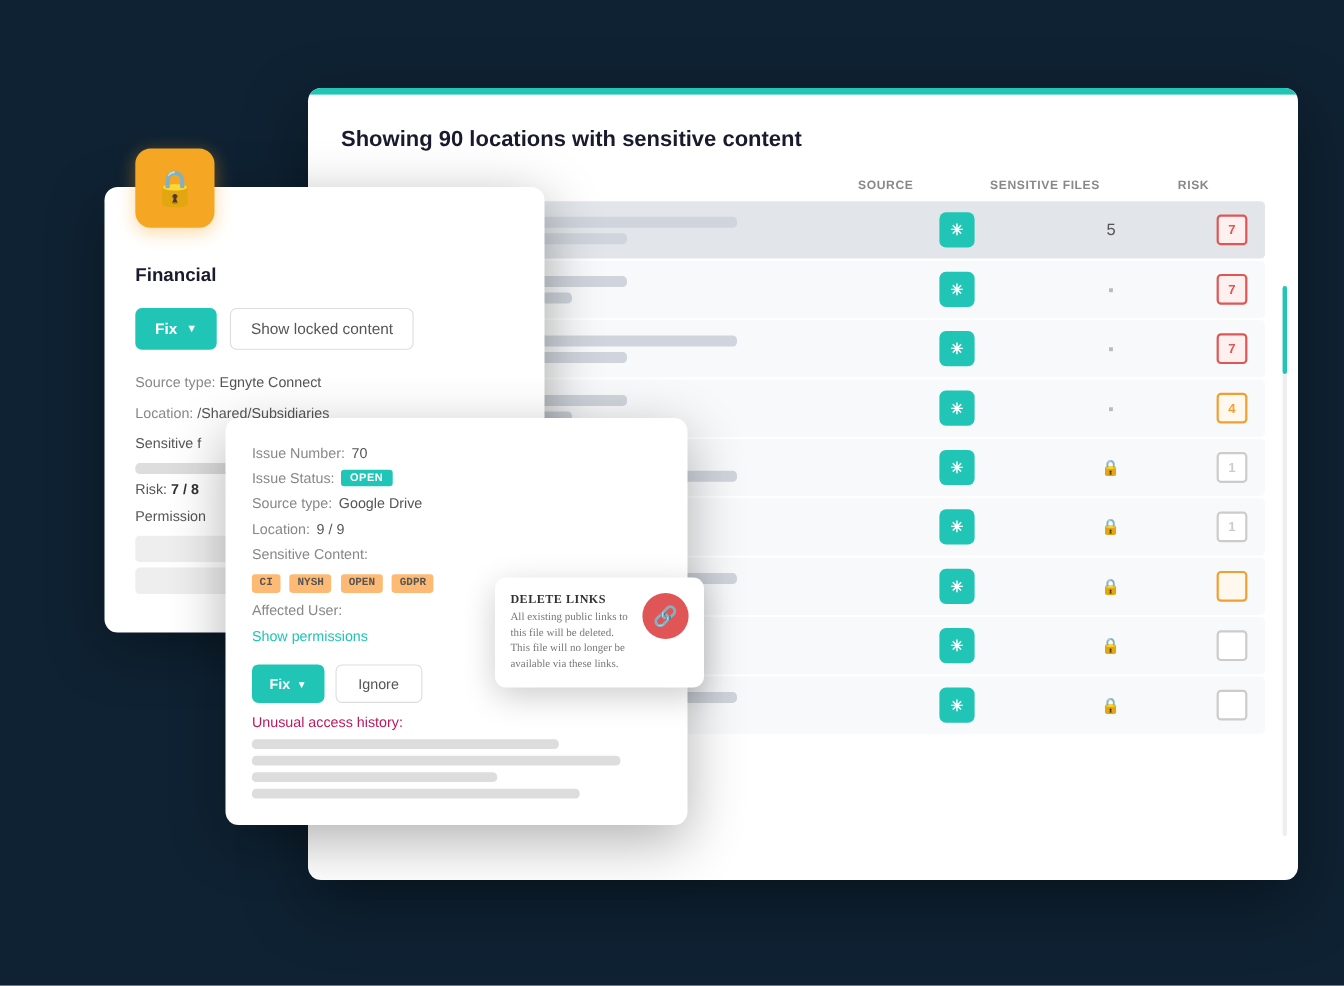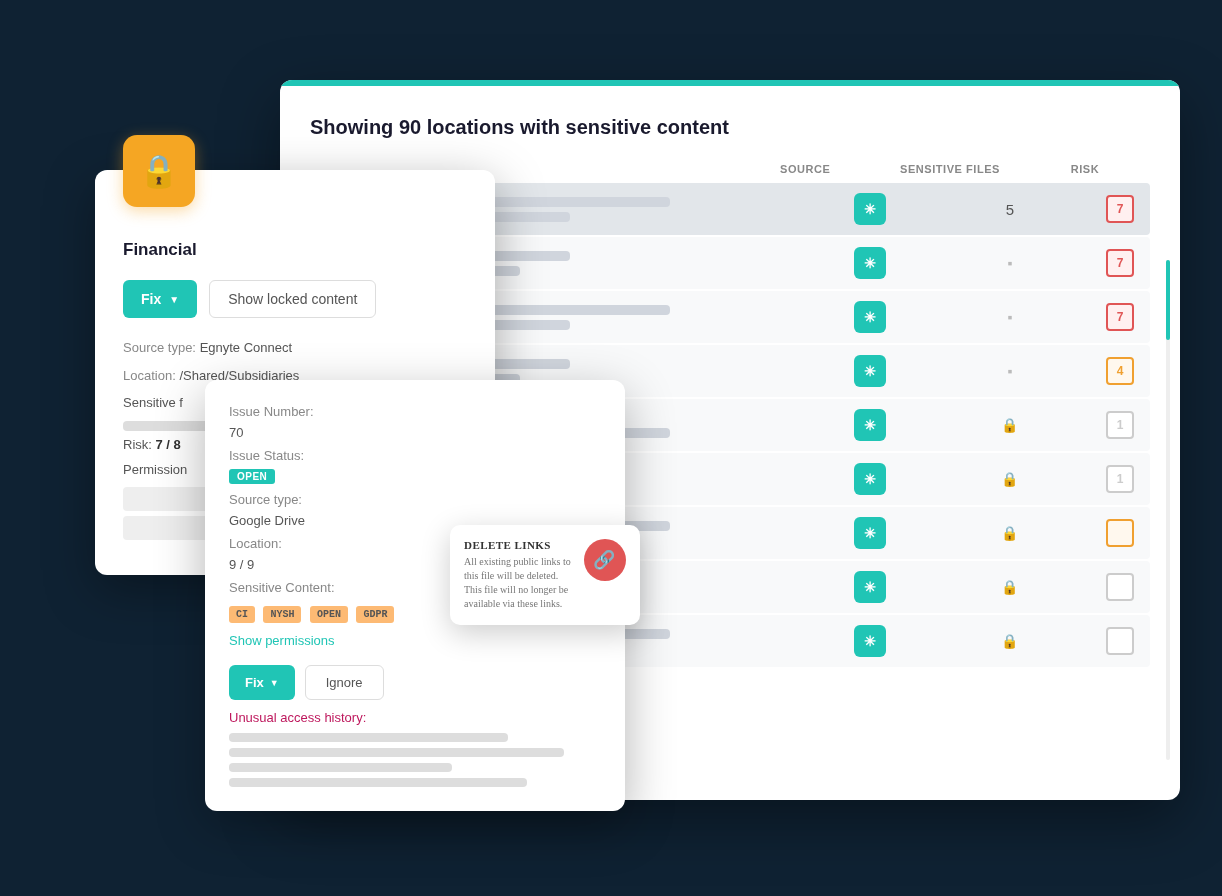--- a/index.html
+++ b/index.html
@@ -293,23 +293,22 @@
       font-weight: 700;
       color: #1a1a2e;
       margin-bottom: 16px;
     }
 
     .detail-row {
       font-size: 13px;
       color: #555;
       margin-bottom: 8px;
       display: flex;
-      align-items: flex-start;
+      align-items: flex-end;
       gap: 6px;
-      flex-direction: column;
     }
 
     .detail-label { color: #888; }
 
     .status-badge-open {
       background: #20c5b5;
       color: white;
       font-size: 10px;
       font-weight: 700;
       padding: 2px 8px;
@@ -656,20 +655,23 @@
   </div>
   <div class="detail-row">
     <span class="detail-label">Sensitive Content:</span>
   </div>
   <div style="margin-bottom:8px;">
     <span class="tag">CI</span>
     <span class="tag">NYSH</span>
     <span class="tag">OPEN</span>
     <span class="tag">GDPR</span>
   </div>
+  <div class="detail-row">
+    <span class="detail-label">Affected User:</span>
+  </div>
   <a class="show-permissions">Show permissions</a>
   <div class="detail-actions">
     <button class="fix-btn-detail">
       <span>Fix</span>
       <span style="font-size:9px;">▼</span>
     </button>
     <button class="ignore-btn">
       <span>Ignore</span>
     </button>
   </div>

